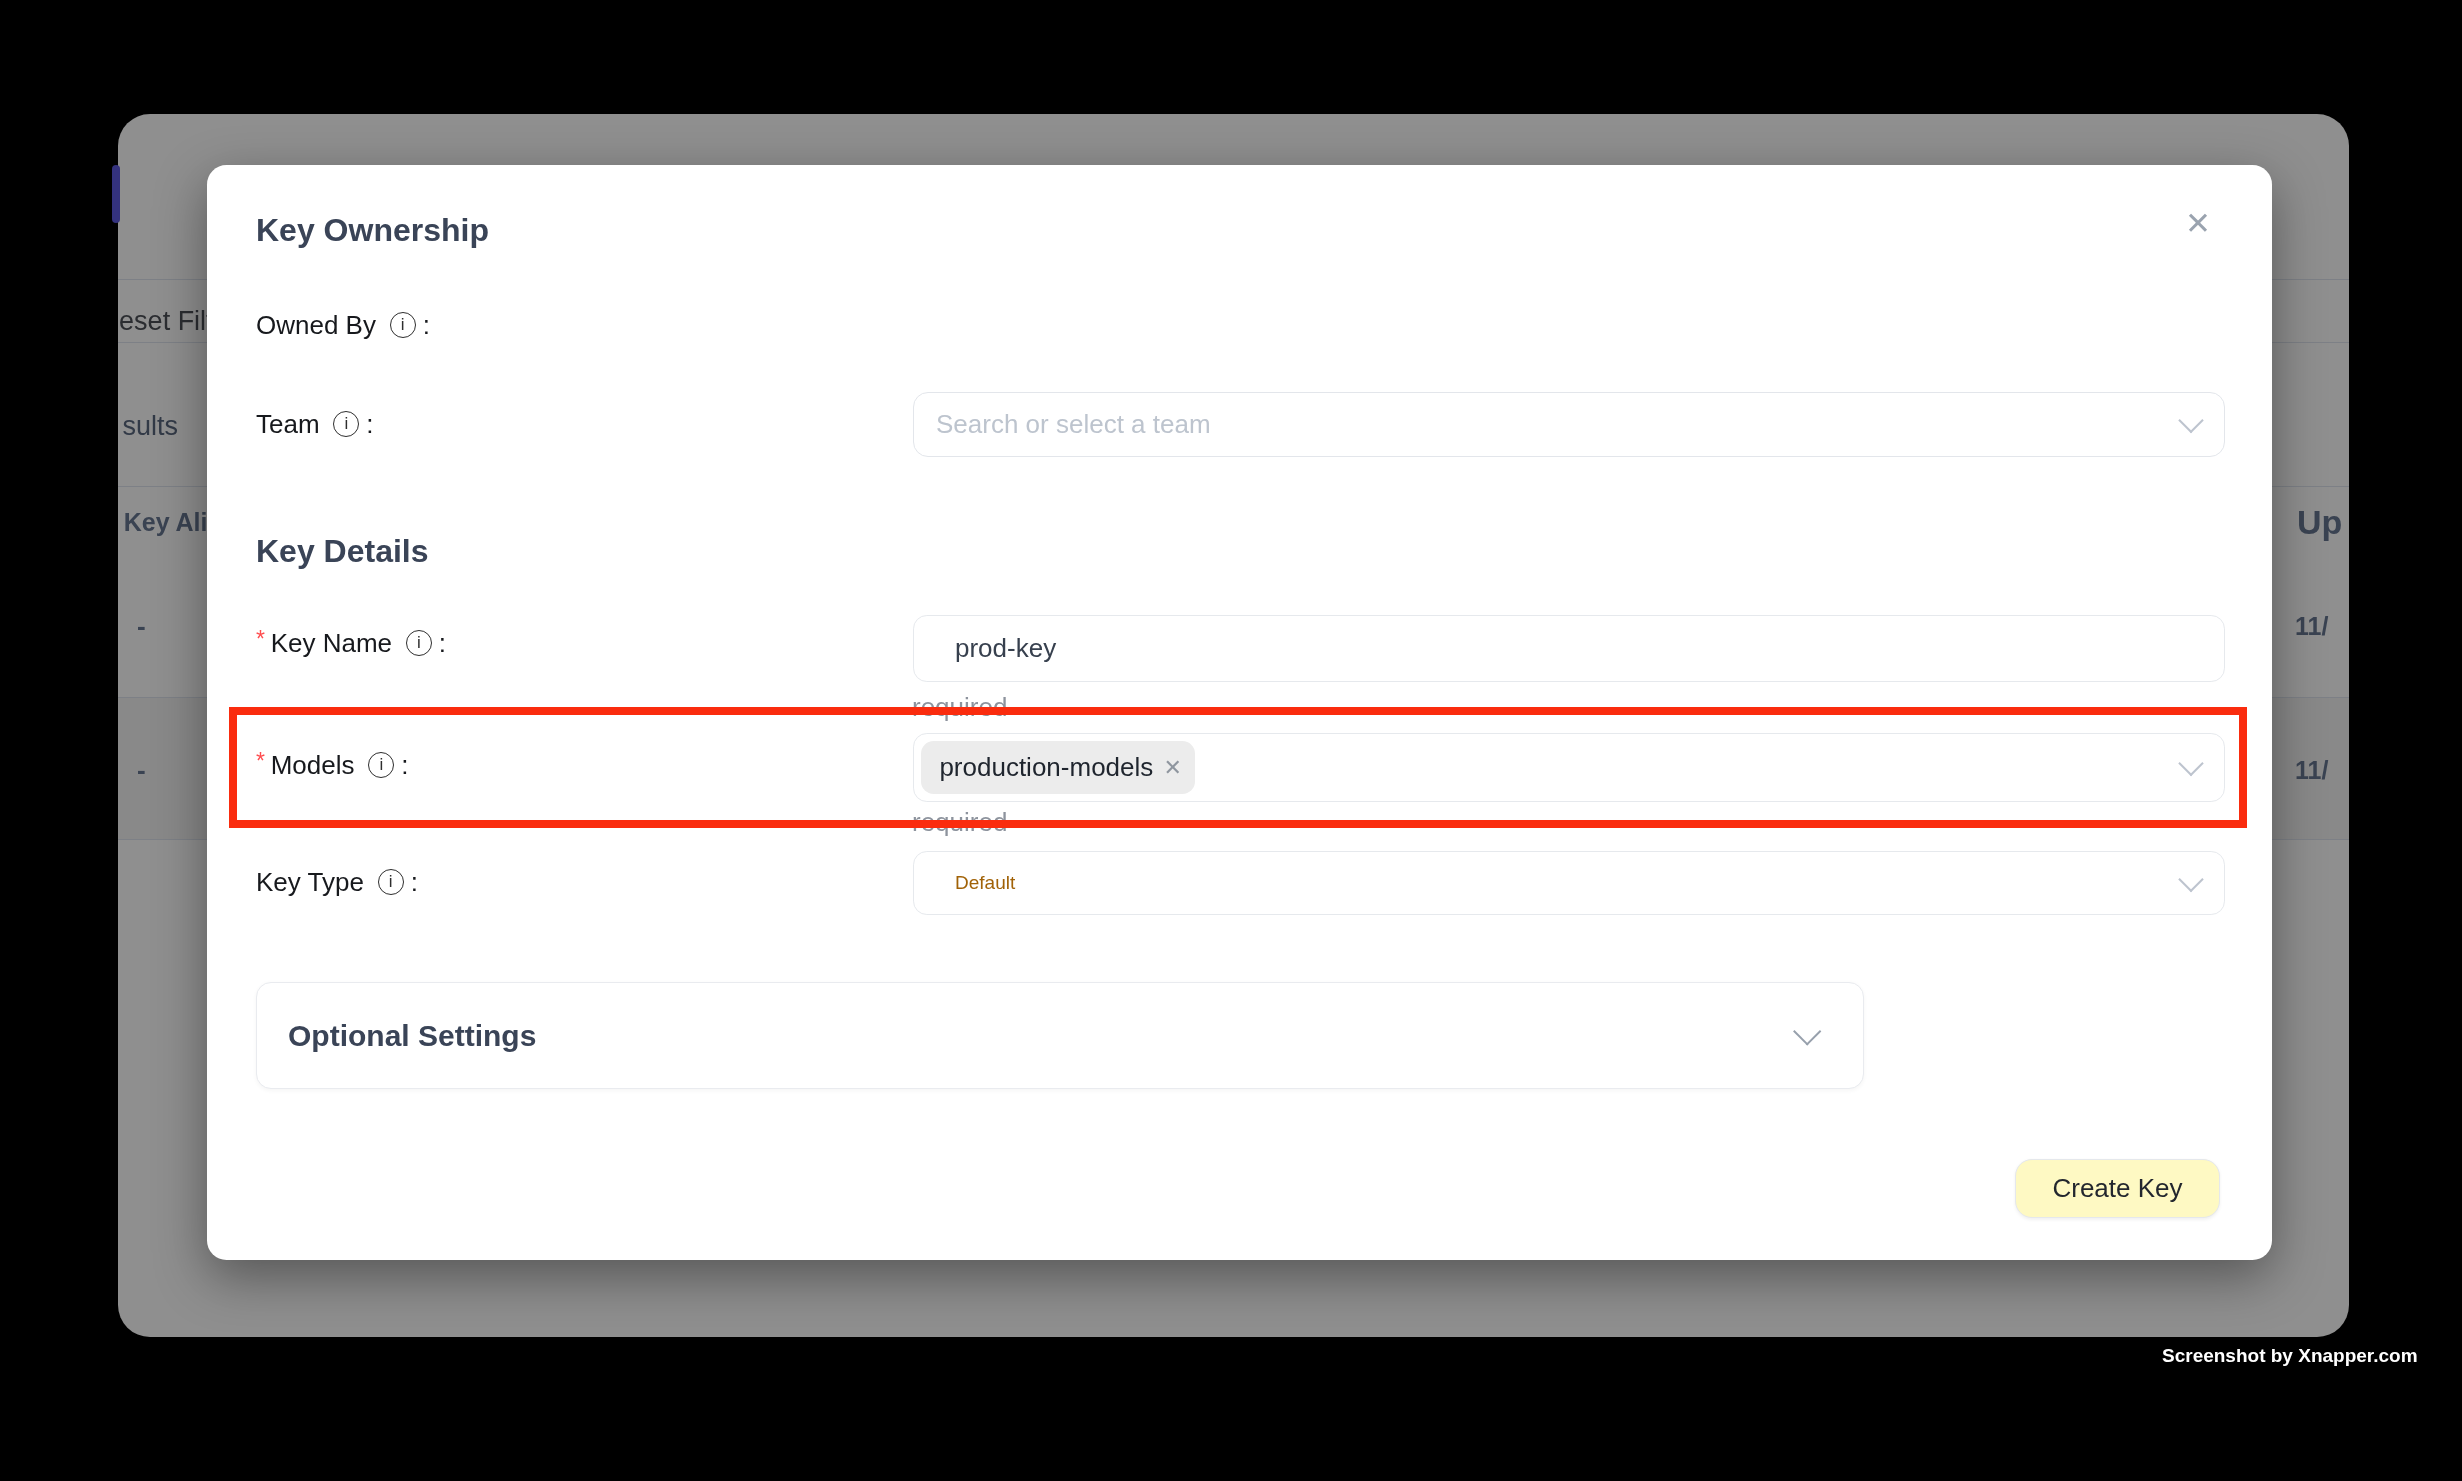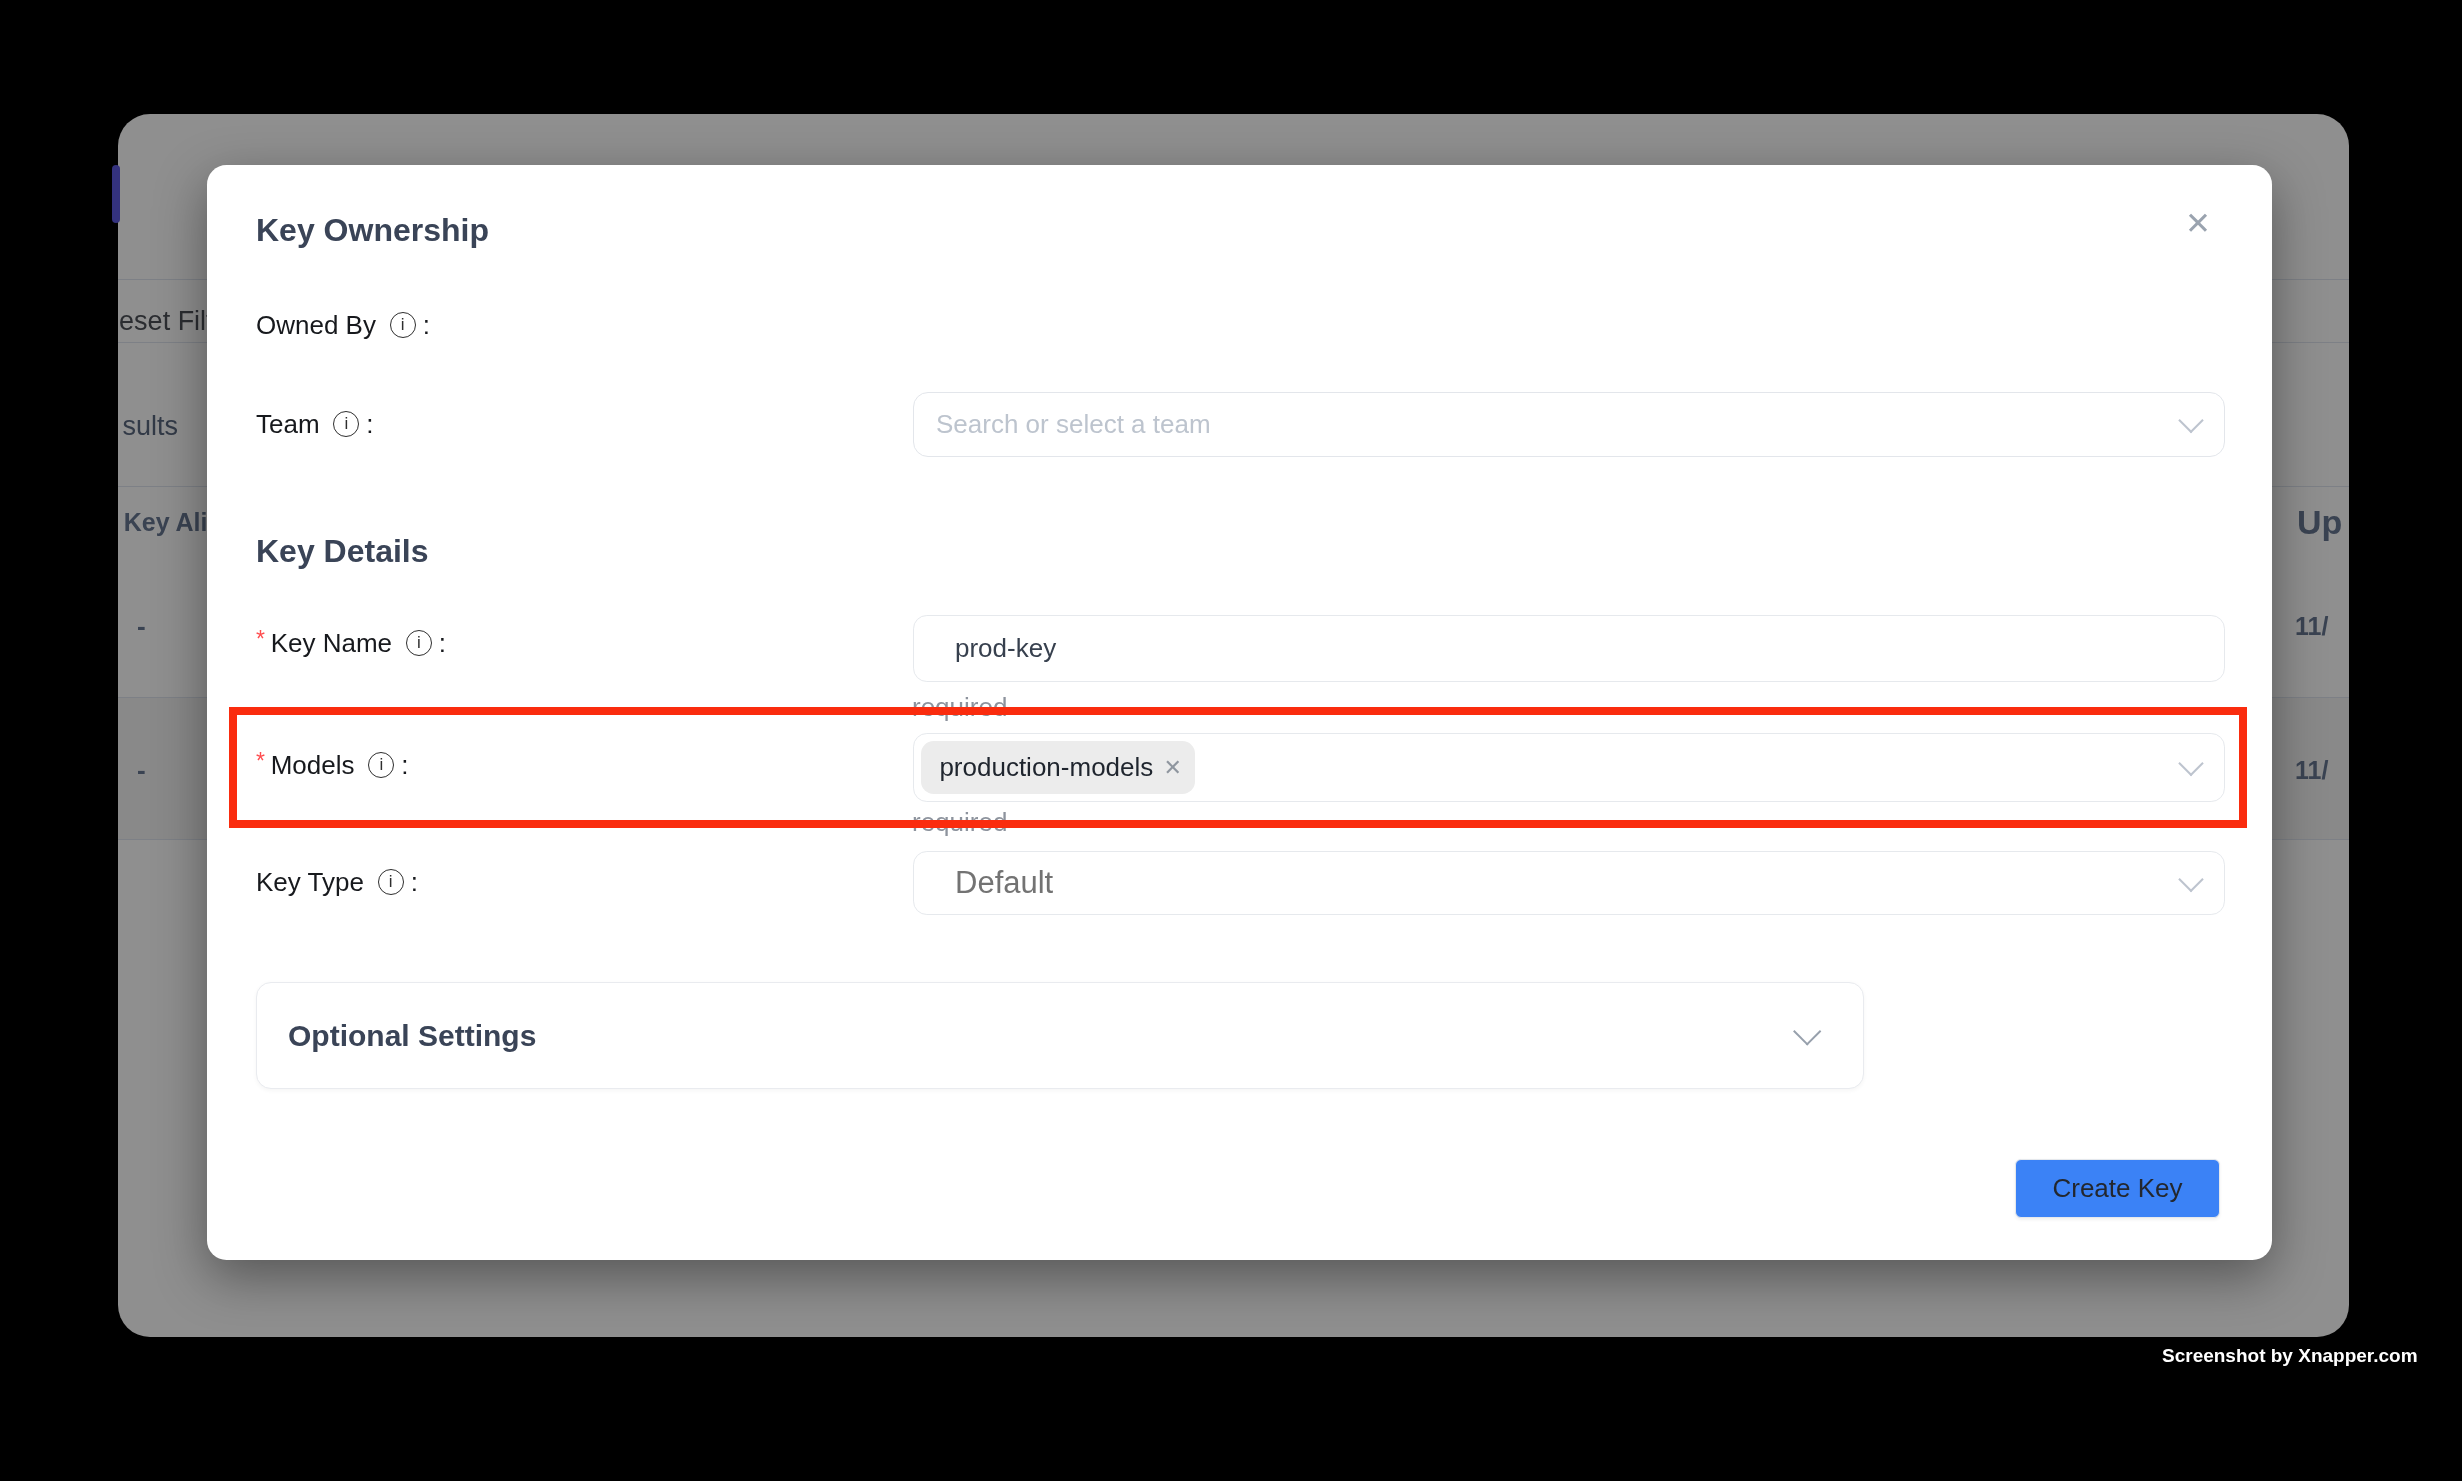--- a/index.html
+++ b/index.html
@@ -28,42 +28,42 @@
   .colon{font-size:26px;color:#17191d;}
 
   .sel{position:absolute;background:#fff;border:1.1px solid #e3e6eb;border-radius:15px;box-sizing:border-box;
        display:flex;align-items:center;text-align:right;}
   .chev-wrap{position:absolute;right:22px;top:50%;transform:translateY(-50%);width:23px;height:23px;
              display:flex;align-items:center;justify-content:center;}
   .chev{width:16px;height:16px;border-right:2.3px solid #bdc4ce;border-bottom:2.3px solid #bdc4ce;
         transform:rotate(45deg);margin-top:-8px;}
   .chev.dark{border-color:#97a0ac;width:18.4px;height:18.4px;}
   .placeholder{color:#bdc4ce;font-size:26px;padding-left:22px;white-space:nowrap;}
-  .sel-value{color:#737373;font-size:31px;padding-left:41px;white-space:nowrap;}
+  .sel-value{color:#a16207;font-size:19px;padding-left:41px;white-space:nowrap;}
   .validation{color:#8d939d;font-size:26px;white-space:nowrap;}
 
   .tag{margin-left:7px;height:53px;background:#ececec;border-radius:12.6px;display:flex;align-items:center;
        padding:0 12.6px 0 18.4px;gap:10.3px;}
   .tag-text{color:#1f252e;font-size:26px;white-space:nowrap;}
   .tag-x{color:#8f969f;font-size:22px;cursor:default;}
 
   .radio{width:29px;height:29px;border-radius:50%;background:#fff;border:1.7px solid #d6dade;
          box-sizing:border-box;flex:0 0 auto;}
   .radio.checked{background:#1677ff;border:none;position:relative;}
   .radio.checked::after{content:"";position:absolute;left:50%;top:50%;width:9.8px;height:9.8px;
          border-radius:50%;background:#fff;transform:translate(-50%,-50%);}
   .radio-group{position:absolute;left:707px;top:146px;height:29px;display:flex;align-items:center;}
   .radio-item{display:flex;align-items:center;gap:11.5px;margin-right:32px;}
 
   .panel{position:absolute;left:49px;top:817px;width:1608px;height:107px;border:1.1px solid #e9ebef;
          border-radius:15px;box-sizing:border-box;background:#fff;box-shadow:0 1.1px 4.6px rgba(0,0,0,0.04);}
   .panel-title{color:#3a4457;font-size:30px;font-weight:600;white-space:nowrap;}
 
-  .btn{position:absolute;left:1808px;top:994px;width:205px;height:59px;background:#3b82f6;
-       border:1.1px solid #e5e8ec;border-radius:6px;box-sizing:border-box;display:flex;align-items:center;
+  .btn{position:absolute;left:1808px;top:994px;width:205px;height:59px;background:#fef9c3;
+       border:1.1px solid #e5e8ec;border-radius:17px;box-sizing:border-box;display:flex;align-items:center;
        justify-content:center;color:#23272e;font-size:26px;box-shadow:0 1.1px 3.4px rgba(0,0,0,0.06);}
 
   .close{position:absolute;left:1969px;top:36px;width:44px;height:44px;display:flex;align-items:center;
          justify-content:center;color:#9aa3af;font-size:31px;}
 
   .annot{position:absolute;left:229px;top:707px;width:2018px;height:121px;border:8.6px solid #fa2c0e;
          box-sizing:border-box;z-index:9;}
   .credit{position:absolute;left:2162px;top:1345px;color:#fff;font-size:19px;font-weight:700;
           white-space:nowrap;z-index:4;}
 </style>

